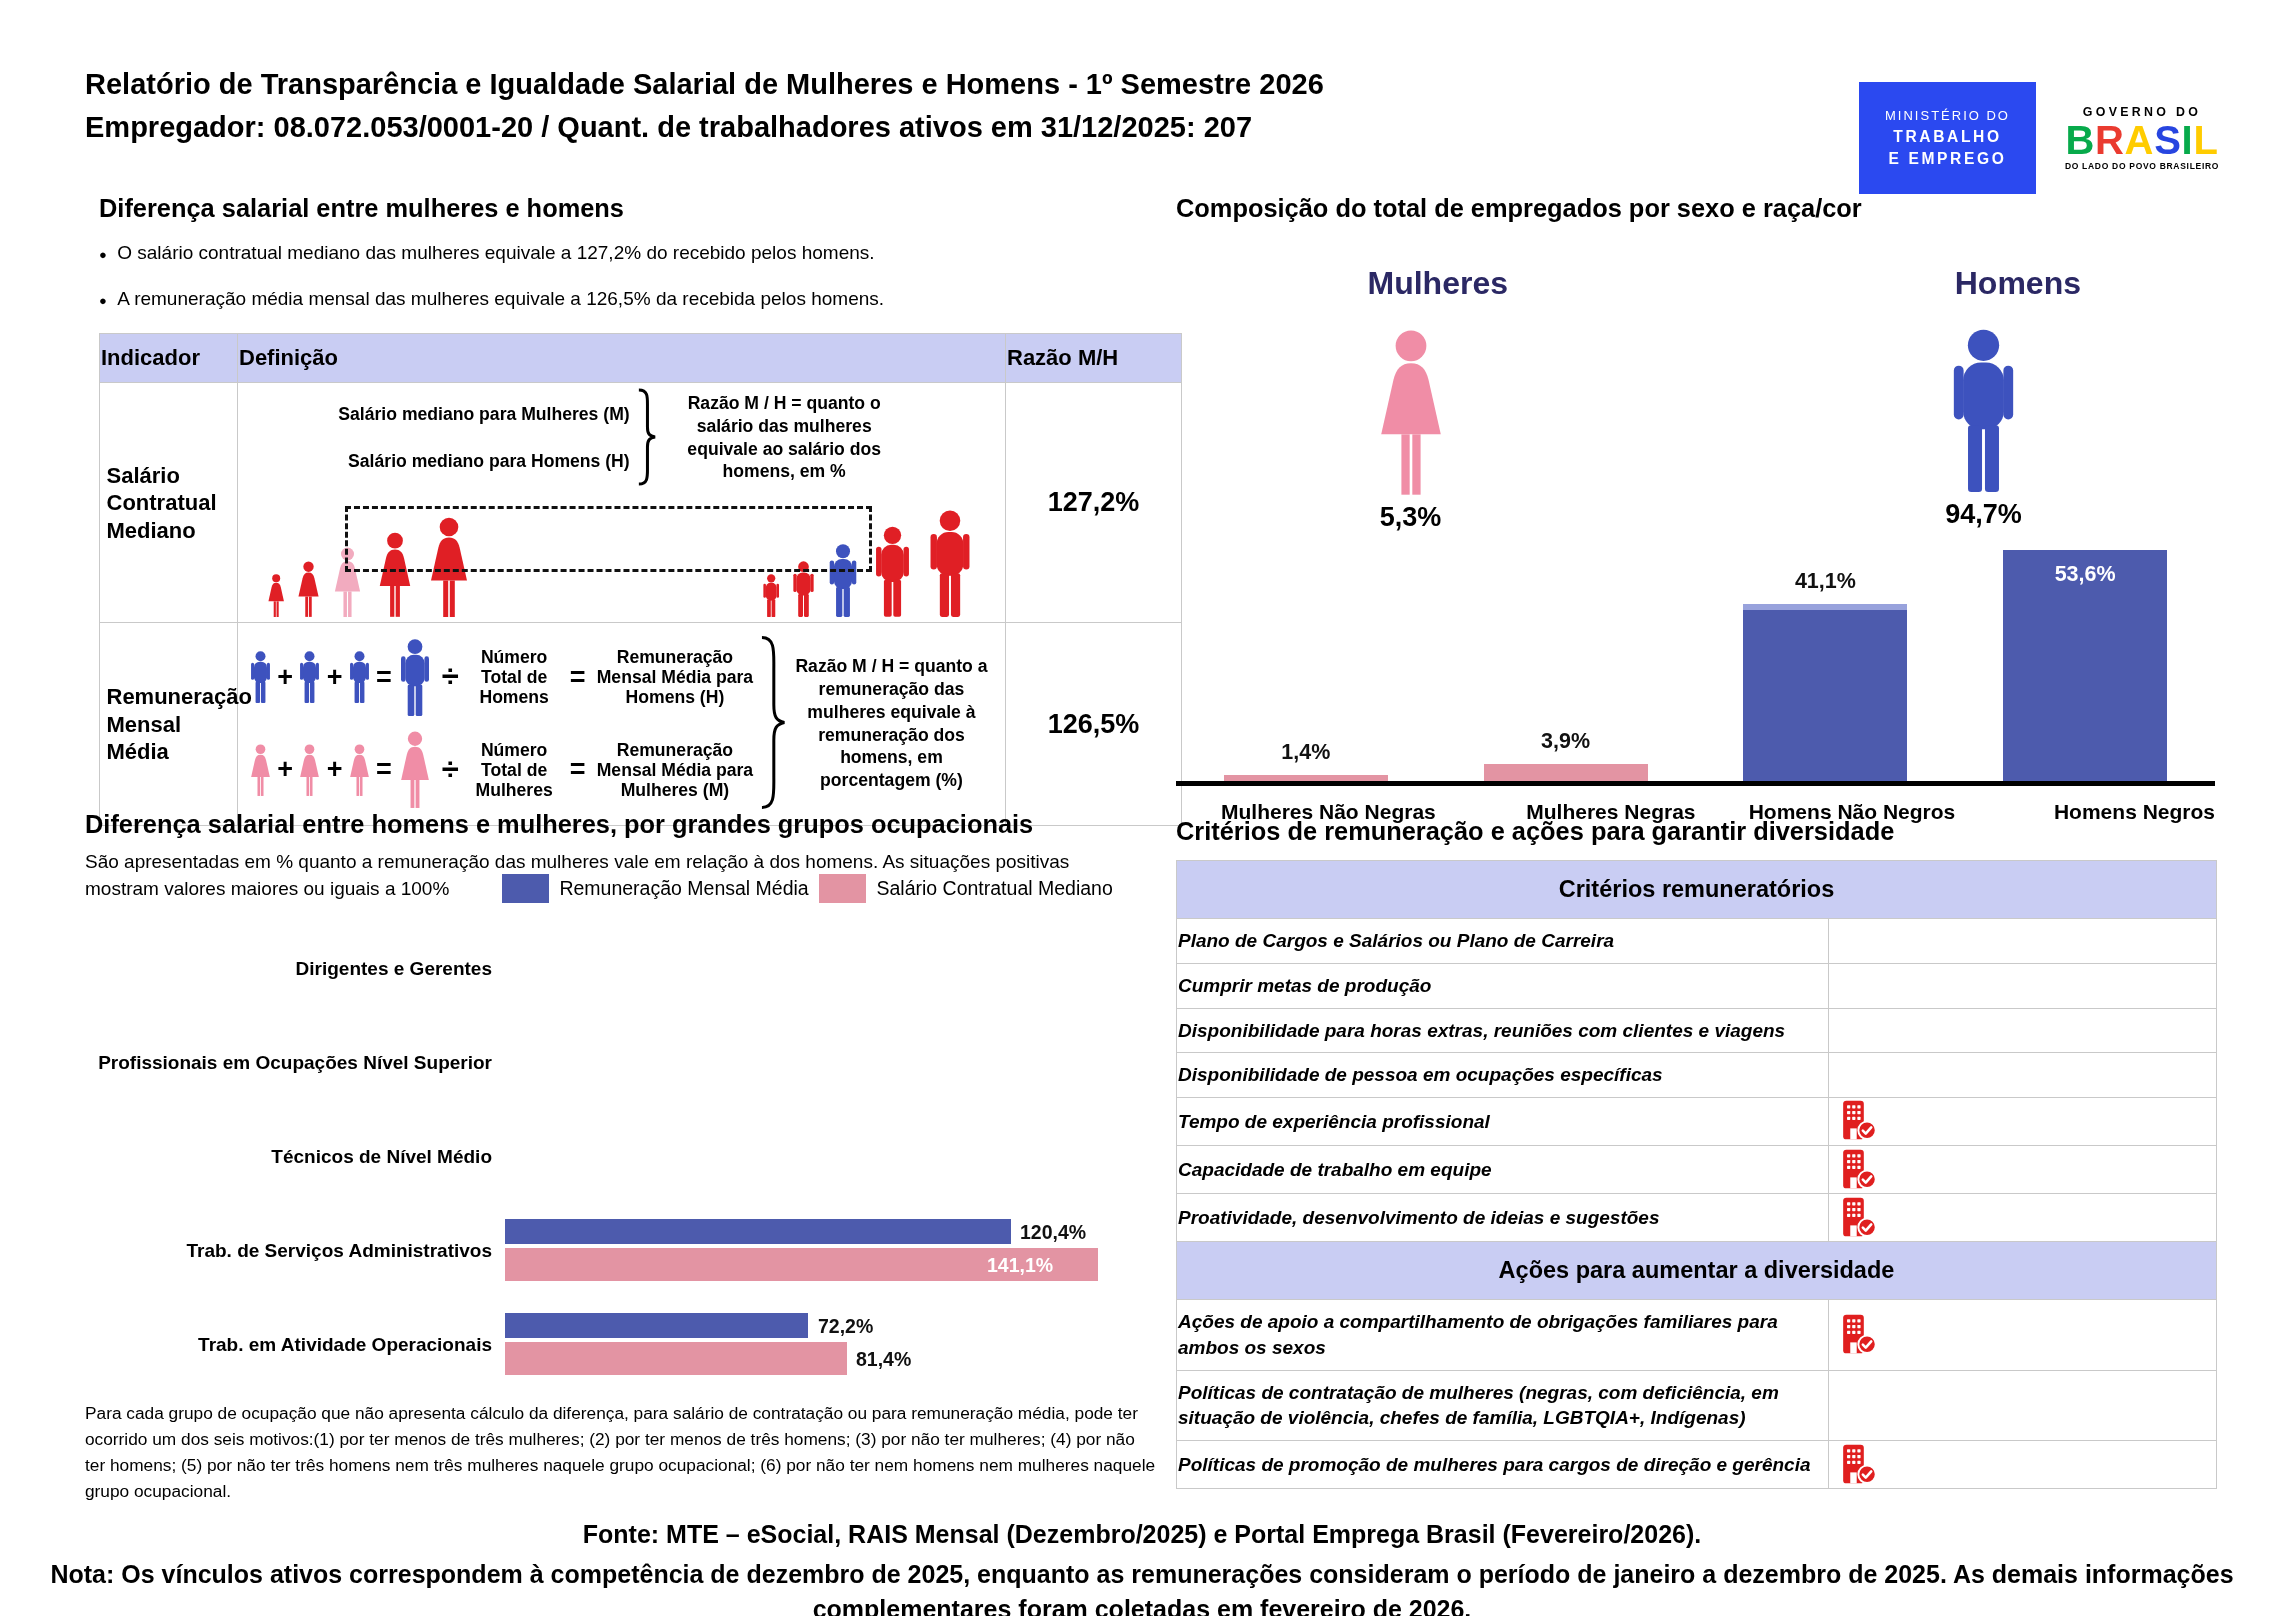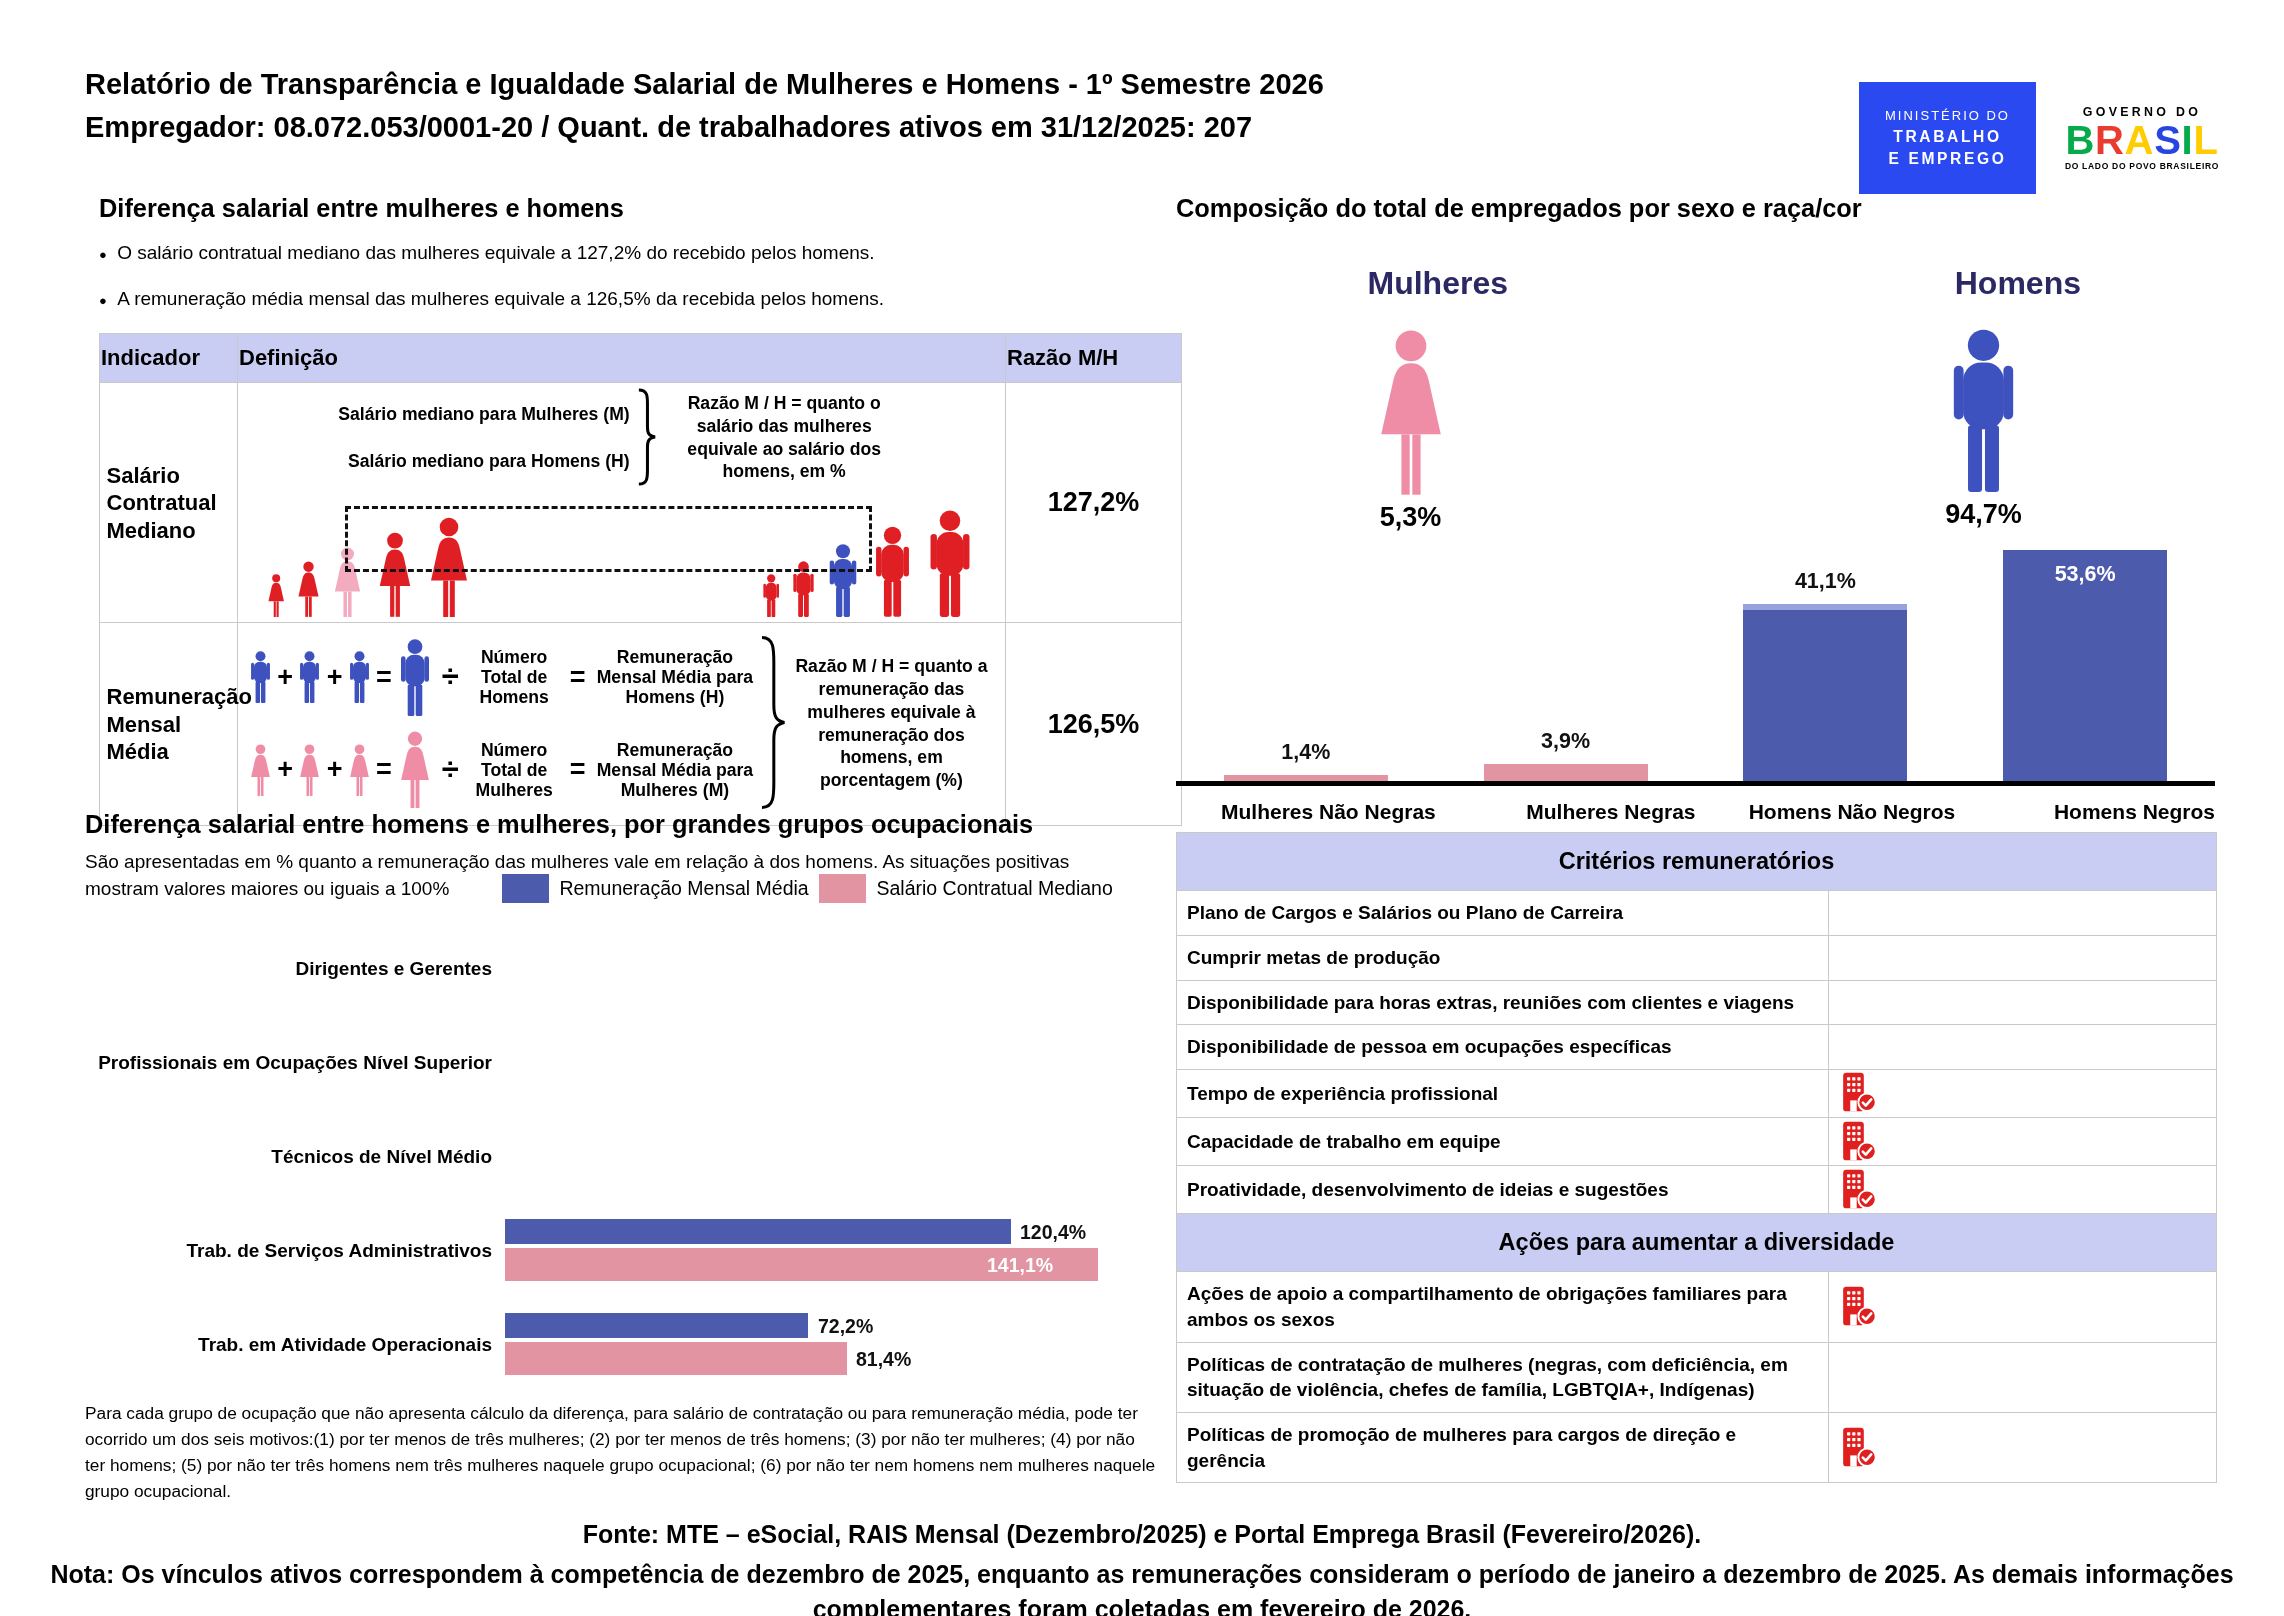--- a/index.html
+++ b/index.html
@@ -75,21 +75,21 @@
   .hbar{position:absolute;left:0;}
   .hbar-a{top:15px;height:25px;}
   .hbar-b{top:44px;height:33px;}
   .hlabel{position:absolute;font-size:19.5px;font-weight:600;white-space:nowrap;}
   .occ-note{position:absolute;left:0;top:590px;width:1072px;font-size:17.3px;line-height:1.5;}
   
   #sec-crit{left:1176px;top:818px;width:1039px;}
   table.crit{width:100%;border-collapse:collapse;table-layout:fixed;margin-top:14.3px;}
   table.crit td{border:1.3px solid #C9C9C9;}
   .crit-head td{background:var(--lavender,#C9CDF3);font-size:23.5px;font-weight:bold;text-align:center;height:55px;}
-  td.crit-label{font-size:19px;font-weight:bold;padding:9px 10px;line-height:1.35;}
+  td.crit-label{font-size:19px;font-weight:bold;padding:9px 1px;line-height:1.35;font-style:italic;}
   td.crit-icon{padding:2.6px 0 2.6px 10.4px;vertical-align:middle;}
   
   #footer{left:0;top:1520px;width:2284px;text-align:center;font-weight:bold;}
   .fonte{font-size:25px;}
   .nota{font-size:25px;width:2216px;margin:7.8px auto 0 auto;line-height:1.4;}
 </style>
 </head>
 <body style="--lavender: #C9CDF3; --blue-bar: #4D5BAD; --pink-bar: #E394A3; --red: #E01F25; --pink-light: #F2ABBF; --pink-icon: #F08DA6; --blue-icon: #3D52BE; --navy-label: #2B2864; --mte-blue: #2B49F0; --icon-red: #E01F1F;">
 
 <div class="abs" id="title-block">
@@ -418,20 +418,21 @@
           <span class="hlabel" style="top: 17px; left: 313px; color: rgb(17, 17, 17);">72,2%</span>
           <div class="hbar hbar-b" style="width: 342px; background: rgb(227, 148, 163);"></div>
           <span class="hlabel" style="top: 50px; left: 351px; color: rgb(17, 17, 17);">81,4%</span>
         </div>
       </div>
     </div>
   <div class="occ-note">Para cada grupo de ocupação que não apresenta cálculo da diferença, para salário de contratação ou para remuneração média, pode ter ocorrido um dos seis motivos:(1) por ter menos de três mulheres; (2) por ter menos de três homens; (3) por não ter mulheres; (4) por não ter homens; (5) por não ter três homens nem três mulheres naquele grupo ocupacional; (6) por não ter nem homens nem mulheres naquele grupo ocupacional.</div>
 </div>
 
 <div class="abs" id="sec-crit">
+  <h2 class="sec-h">Critérios de remuneração e ações para garantir diversidade</h2>
   <table class="crit">
     <colgroup>
         <col style="width:652px">
         <col style="width:388px">
       </colgroup>
     <tbody>
       <tr class="crit-head">
         <td colspan="2">Critérios remuneratórios</td>
       </tr>
     </tbody>

